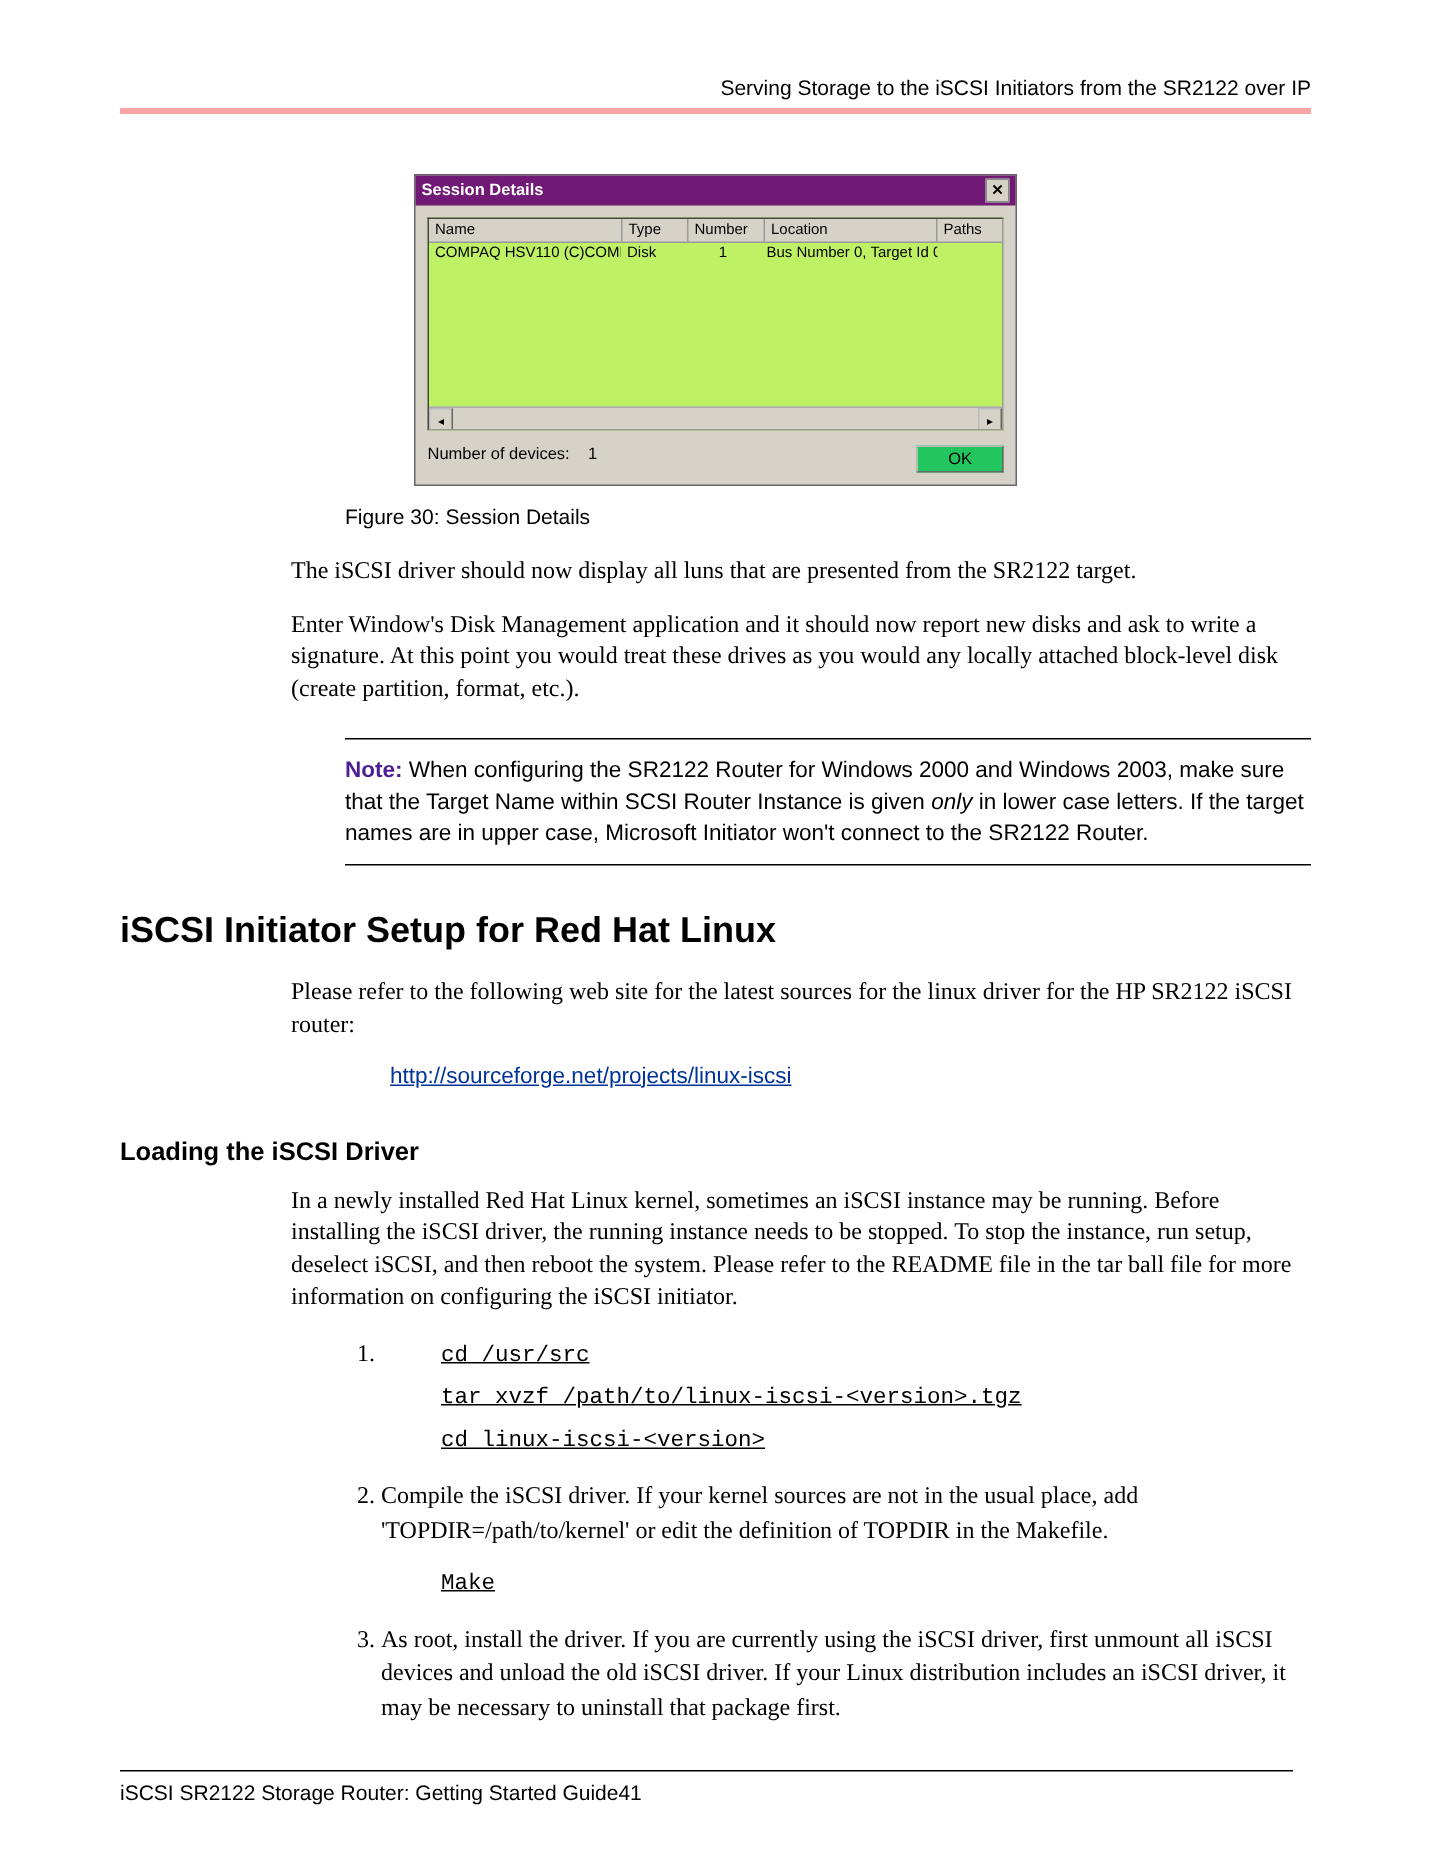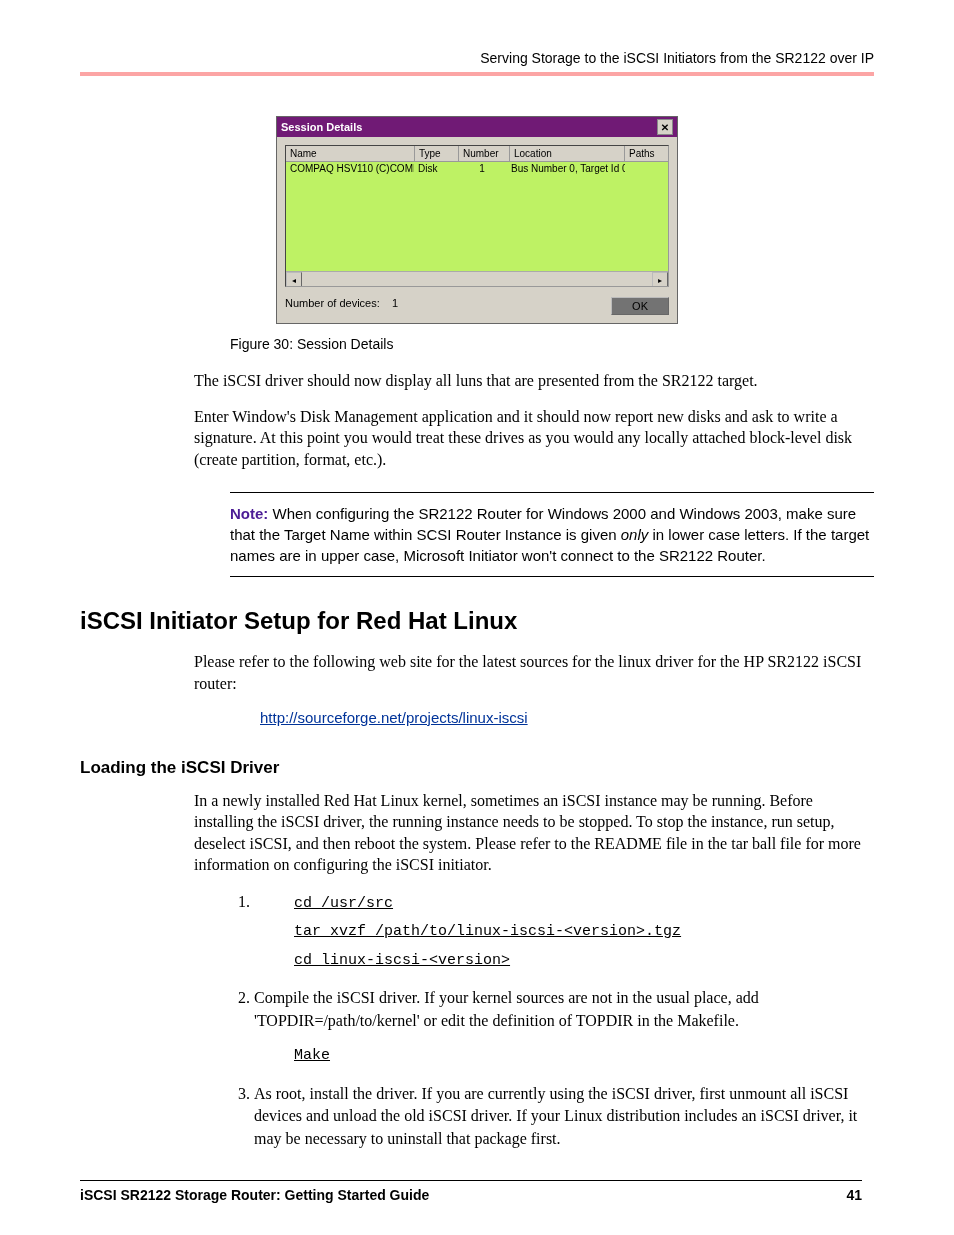--- a/index.html
+++ b/index.html
@@ -105,21 +105,21 @@
     font-size:8px;display:flex;align-items:center;justify-content:center;
   }
   .dialog-footer {
     display: flex;
     justify-content: space-between;
     padding-top: 10px;
     font-size: 11px;
   }
   .ok-btn {
     border: 1px outset #bbb;
-    background: #737373;
+    background: #22c55e;
     padding: 2px 20px;
     font-size: 11px;
     cursor: pointer;
   }
   .figure-caption {
     font-family: Arial, Helvetica, sans-serif;
     font-weight: normal;
     font-size: 14px;
     margin: 6px 0 18px 150px;
   }
@@ -182,24 +182,23 @@
     text-decoration: underline;
   }
   .bottom-footer {
     position: absolute;
     left: 80px;
     right: 92px;
     bottom: 32px;
     border-top: 1px solid #000;
     padding-top: 6px;
     display: flex;
-    justify-content: space-between;
+    justify-content: flex-start;
     font-family: Arial, Helvetica, sans-serif;
     font-size: 14px;
-    font-weight: bold;
   }
 </style>
 </head>
 <body>
 
 <div class="page">
 
   <div class="top-header">
     <span>Serving Storage to the iSCSI Initiators from the SR2122 over IP</span>
   </div>

